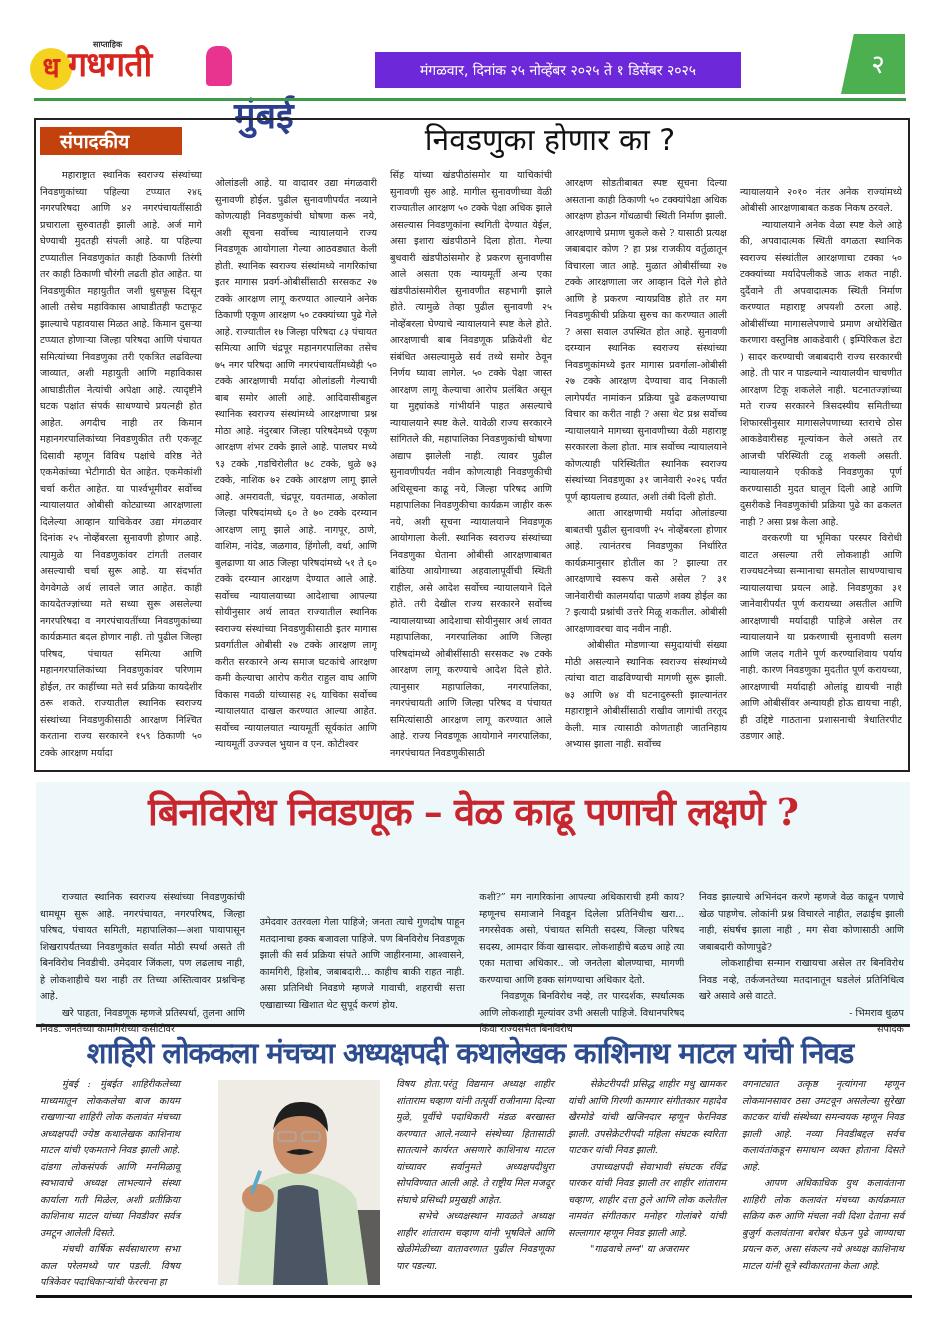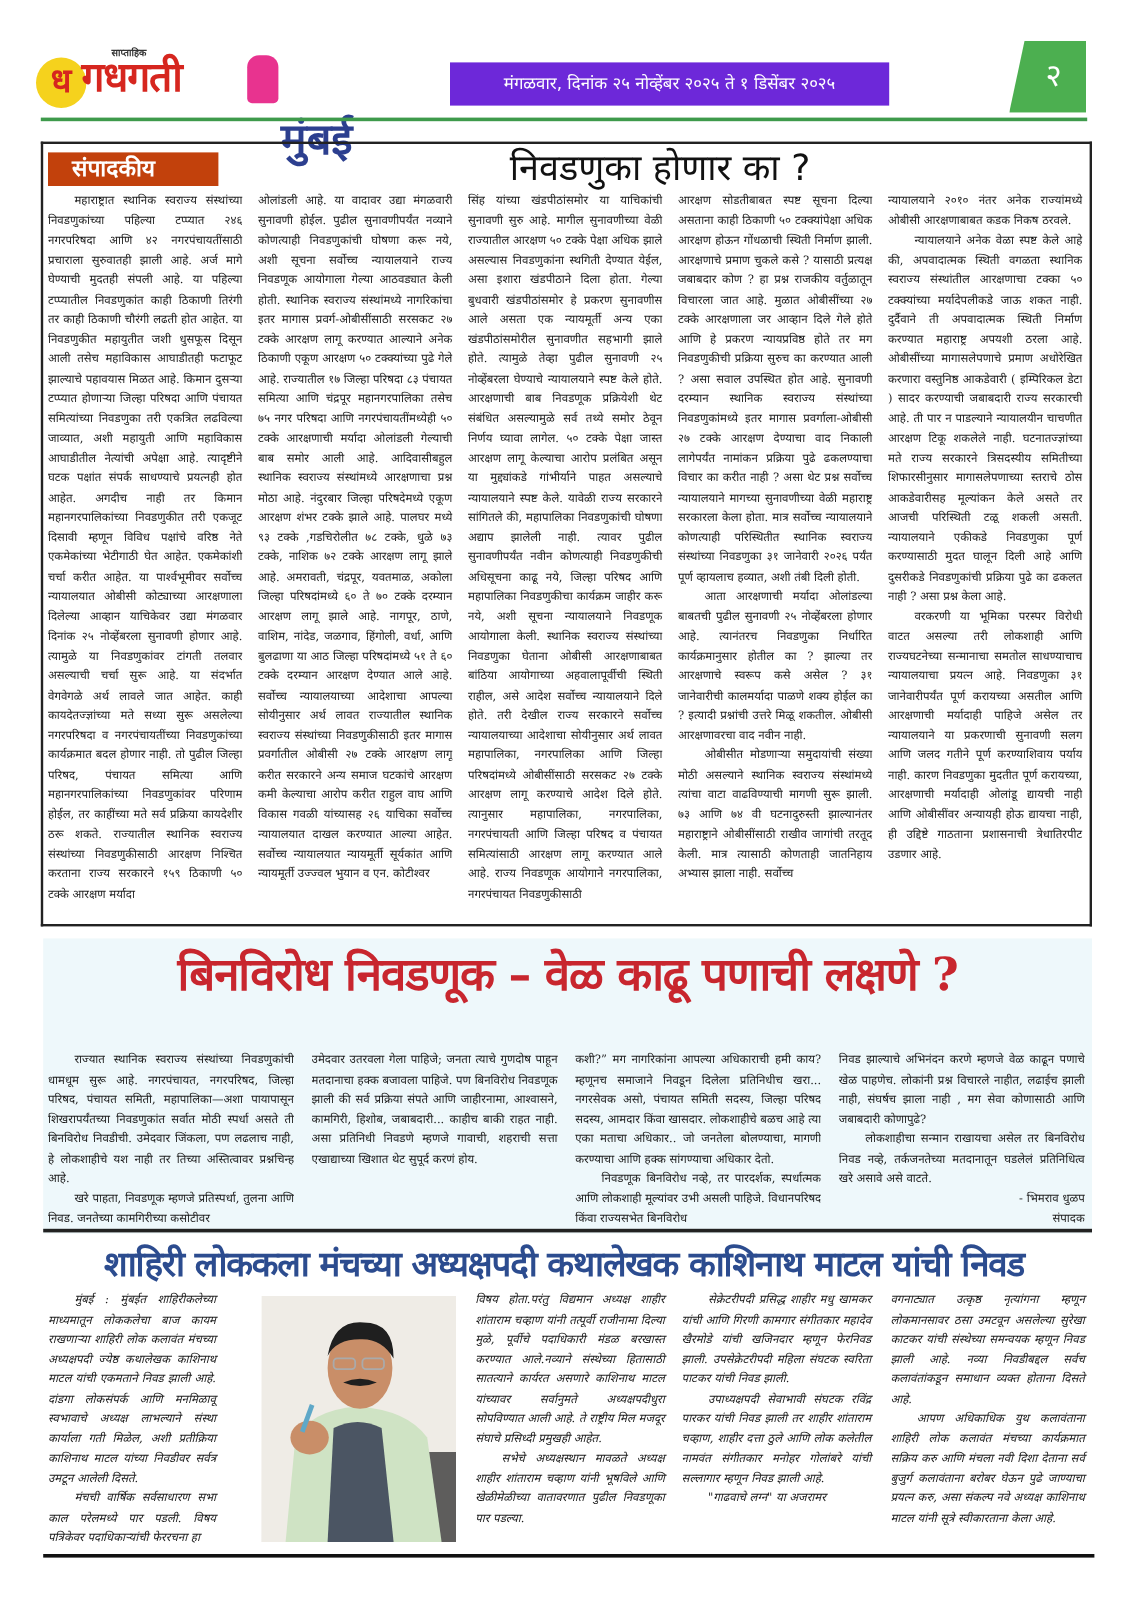--- a/index.html
+++ b/index.html
@@ -27,21 +27,21 @@
 
   
   .editorial { position: absolute; left: 34px; top: 118px; width: 876px; height: 654px;
     border: 2px solid #222; border-top: none; }
   .editorial-top-rule { position: absolute; left: 34px; top: 118px; width: 876px; height: 2px; background: #222; }
   .sampadakiya { position: absolute; left: 40px; top: 127px; width: 142px; height: 28px; background: #c2410c;
     color: #fff; font-size: 19px; font-weight: bold; line-height: 28px; padding-left: 20px;
     font-family: "DejaVu Serif", serif; }
   .editorial-title { position: absolute; left: 360px; top: 118px; width: 380px; text-align: center;
     font-size: 30px; color: #111; font-family: "DejaVu Sans", sans-serif; }
-  .cols { position: absolute; display: flex; justify-content: space-between; }
+  .cols { position: absolute; display: flex; justify-content: space-between; align-items: center; }
   .ed-cols { left: 40px; top: 160px; width: 862px; height: 608px; }
   .col { font-size: 9.6px; line-height: 16.5px; text-align: justify; overflow: hidden;
     font-family: "DejaVu Serif", serif; color: #1d1d1d; }
   .ed-cols .col { width: 162px; }
   .col p { text-indent: 22px; }
   .col p.noindent { text-indent: 0; }
 
   
   .bin-section { position: absolute; left: 36px; top: 782px; width: 874px; height: 246px; background: #eef8fb; }
   .bin-title { position: absolute; left: 36px; top: 784px; width: 874px; text-align: center;

